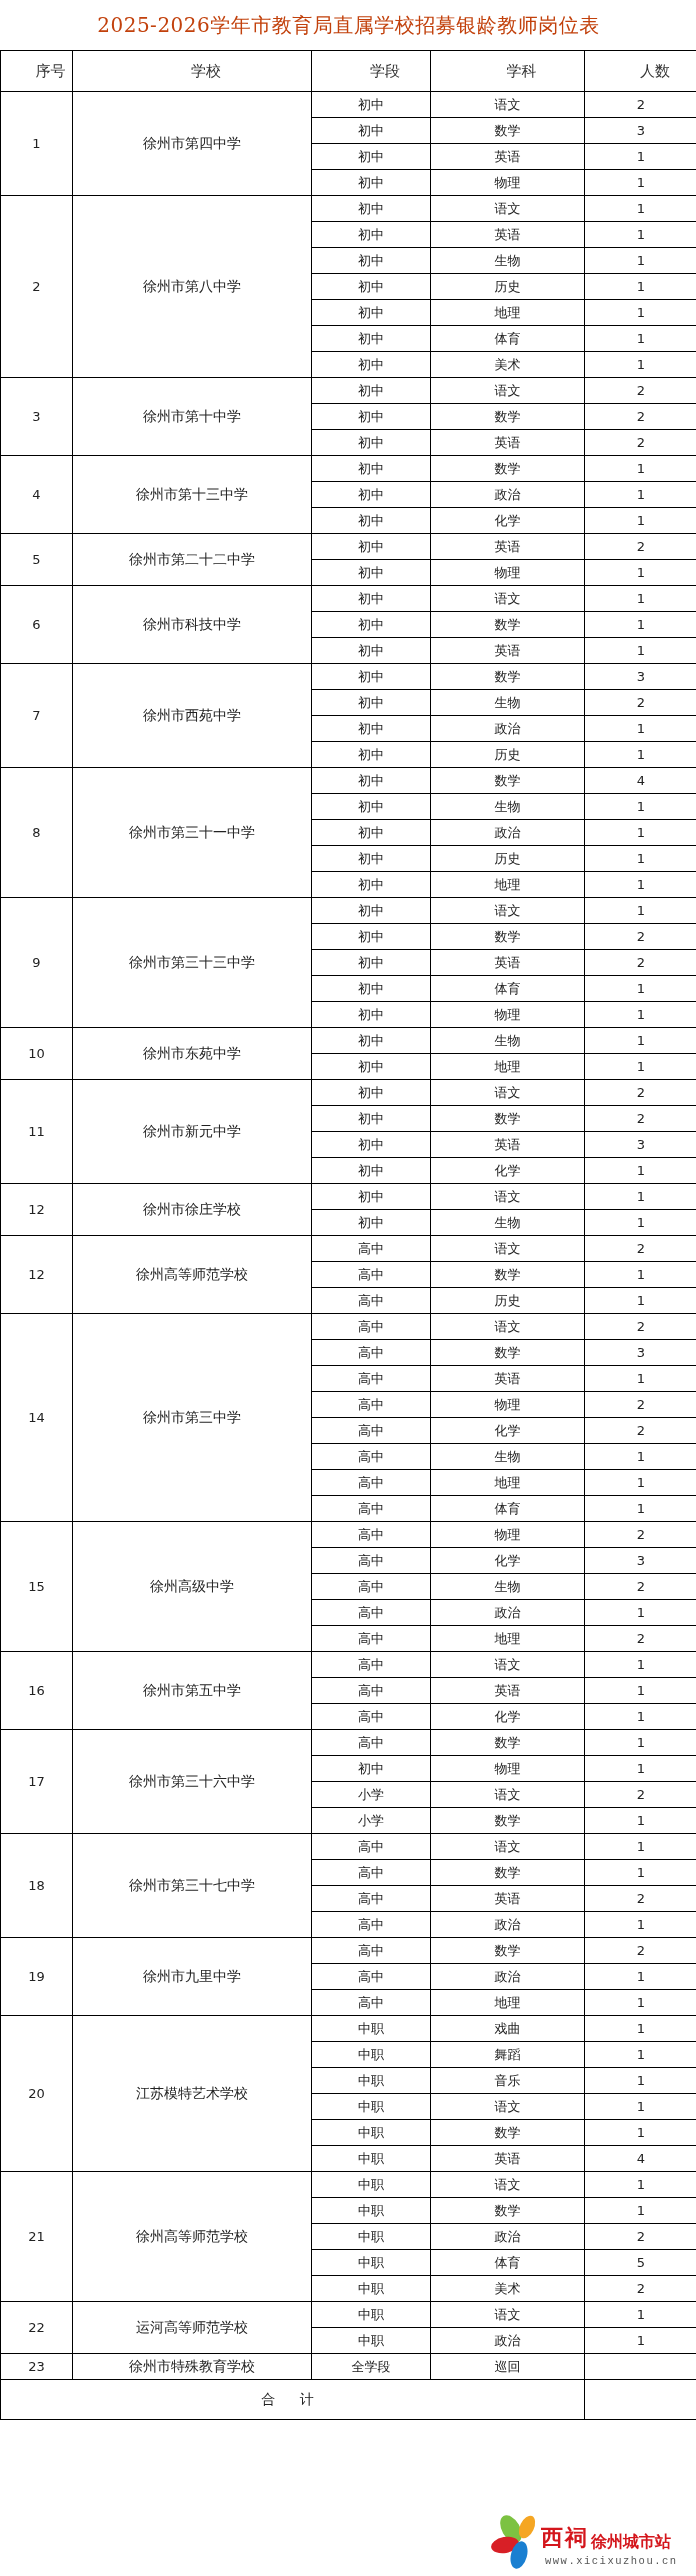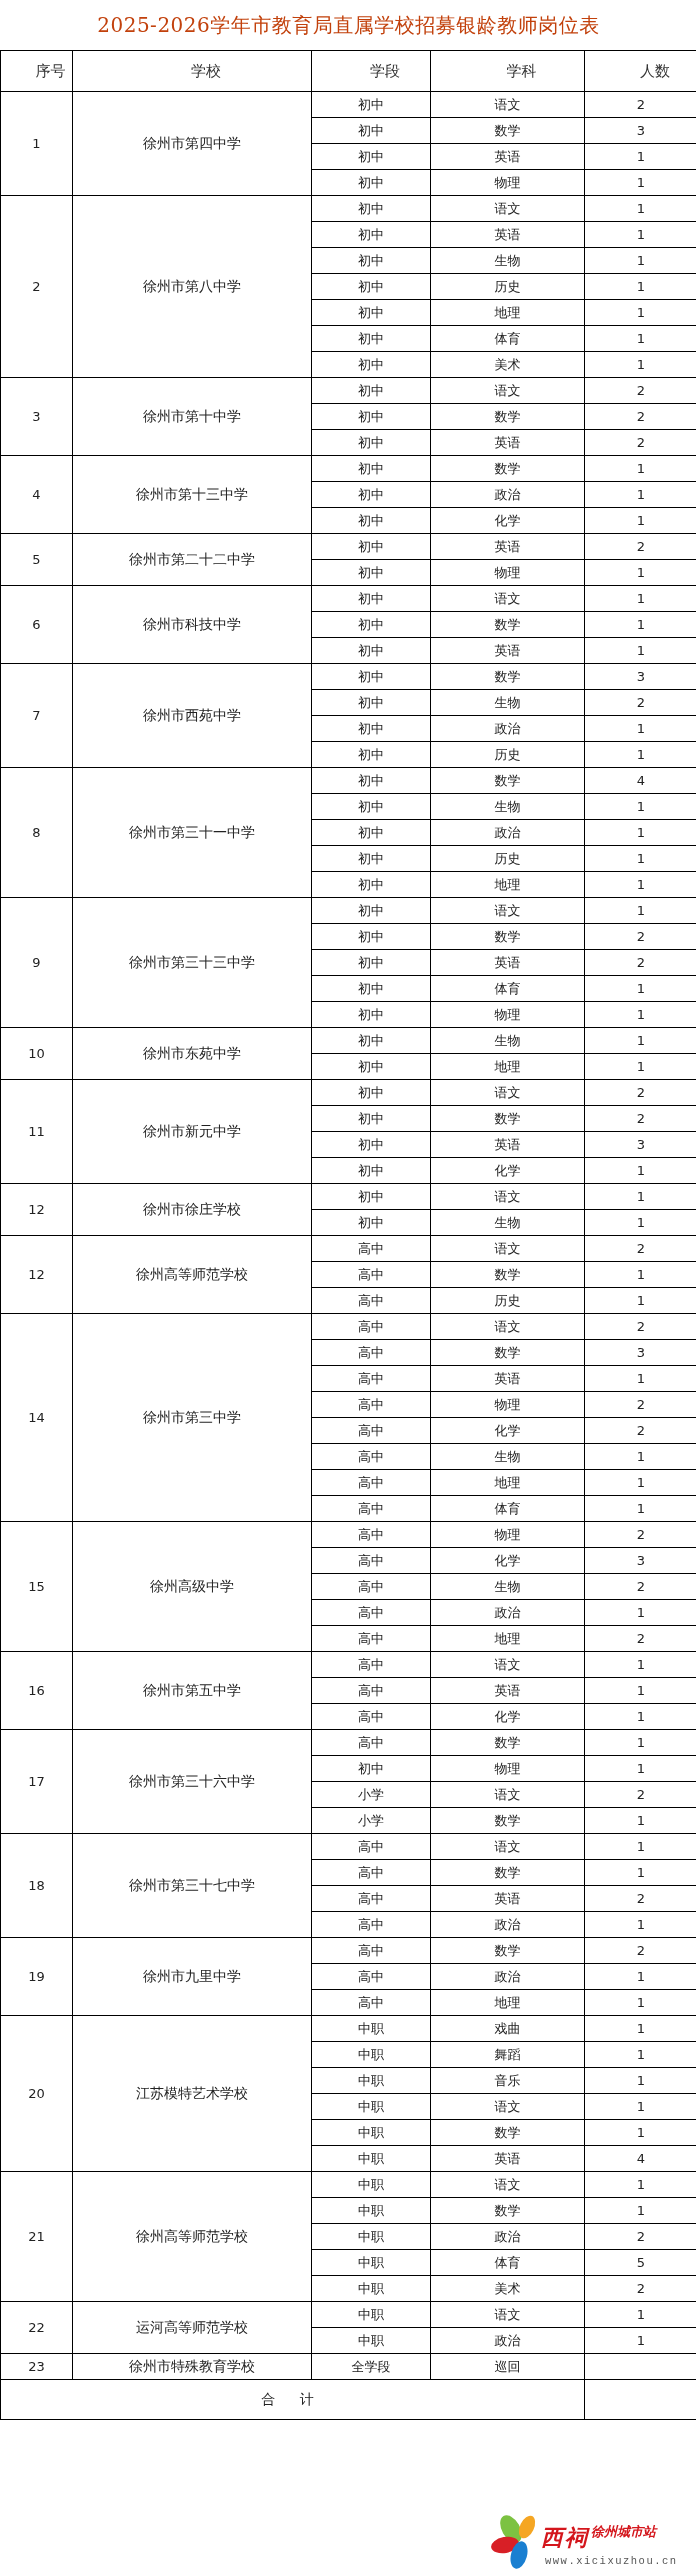--- a/index.html
+++ b/index.html
@@ -15,23 +15,23 @@
   col.c4 { width: 154px; } col.c5 { width: 113px; }
   th, td { border: 1.3px solid #000; text-align: center; vertical-align: middle;
            padding: 0; font-weight: normal; color: #222; }
   th { height: 40px; font-size: 15px; color: #333; padding-left: 28px; }
   td { height: 25px; }
   td.school { font-size: 14px; }
   .total-row td { height: 39px; font-size: 14px; letter-spacing: 10px; }
   .watermark { position: absolute; left: 489px; top: 2511px; width: 208px; height: 65px;
                background: rgba(255,255,255,0.92); }
   .wm-flower { position: absolute; left: 0; top: 0; width: 60px; height: 60px; }
-  .wm-brand { position: absolute; left: 52px; top: 12px; display: flex; align-items: flex-start; font-style: italic; }
+  .wm-brand { position: absolute; left: 52px; top: 12px; display: flex; align-items: flex-end; }
   .wm-big { font-family: "DejaVu Serif", serif; font-weight: bold; color: #d4161c; font-size: 22px; letter-spacing: 2px; }
-  .wm-small { font-family: "DejaVu Sans", sans-serif; font-weight: bold; color: #d4161c; font-size: 13px; margin-left: 2px; }
+  .wm-small { font-family: "DejaVu Sans", sans-serif; font-weight: bold; color: #d4161c; font-size: 16px; margin-left: 2px; }
   .wm-url { position: absolute; left: 56px; top: 44px; font-family: Liberation Mono, monospace;
             font-size: 10.5px; color: #555; letter-spacing: 1.5px; }
 </style>
 </head>
 <body>
 
 <div class="title">2025-2026学年市教育局直属学校招募银龄教师岗位表</div>
 
 <table>
   <colgroup>

